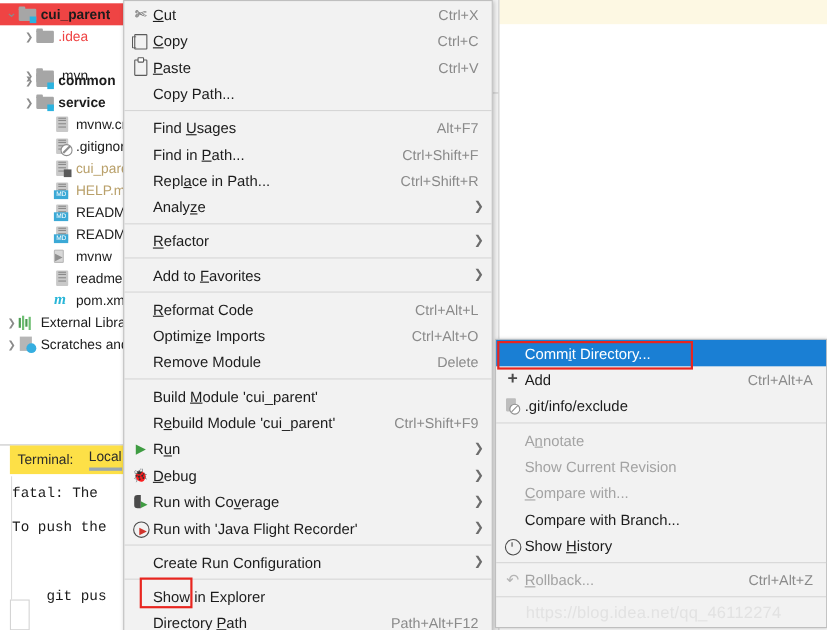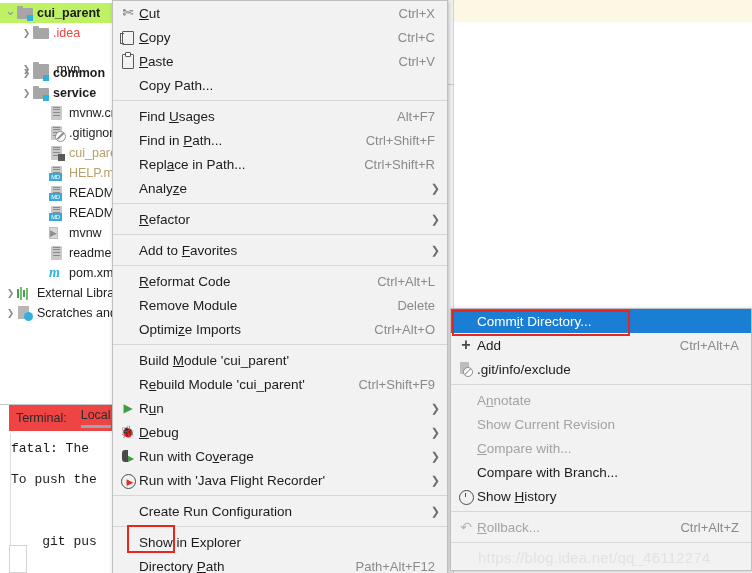--- a/index.html
+++ b/index.html
@@ -13,21 +13,21 @@
   
   #editor-area{position:absolute;left:452px;top:0;width:300px;height:573px;background:#ffffff;}
   #editor-highlight-band{position:absolute;left:452px;top:0;width:300px;height:22px;background:#fdf8e3;}
   #editor-left-gutter{position:absolute;left:444px;top:0;width:9px;height:573px;background:#f2f2f2;border-right:1px solid #d0d0d0;}
   #editor-gutter-split{position:absolute;left:444px;top:84px;width:9px;height:1px;background:#c8c8c8;}
 
   
   #project-panel{position:absolute;left:0;top:0;width:130px;height:404px;background:#ffffff;overflow:hidden;}
   #project-left-strip{position:absolute;left:0;top:0;width:9px;height:573px;background:#f0f0f0;border-right:1px solid #d8d8d8;}
   .tree-row{position:absolute;left:0;width:130px;height:20px;display:flex;align-items:center;white-space:nowrap;font-size:12.5px;}
-  .tree-row.selected{background:#bef264;}
+  .tree-row.selected{background:#ef4444;}
   .arrow{width:13px;text-align:center;color:#8b8b8b;font-size:9px;flex:0 0 13px;line-height:1;}
   .arrow.down::before{content:"\2304";font-size:13px;position:relative;top:-3px;}
   .arrow.right::before{content:"\276F";font-size:9px;}
   .tree-ico{flex:0 0 16px;width:16px;height:16px;position:relative;margin-right:4px;}
   .tree-lbl{overflow:hidden;text-overflow:clip;}
   .bold{font-weight:bold;}
   .muted{color:#ef4444;}
   .tan{color:#b9a06a;}
 
   
@@ -46,21 +46,21 @@
   .ic-m{color:#29b6d8;font-style:italic;font-weight:bold;font-size:14px;font-family:"Liberation Serif",serif;line-height:16px;text-align:center;}
   .ic-play{color:#8f8f8f;font-size:9px;line-height:16px;text-align:center;border:1px solid #bbb;background:#d8d8d8;border-radius:1px;width:14px;height:13px;margin-top:2px;}
   .ic-bars{line-height:16px;}
   .ic-bars span{display:inline-block;width:2px;margin-right:1px;background:#4d9d53;vertical-align:middle;}
   .ic-scratch{position:relative;}
   .ic-scratch i{position:absolute;left:1px;top:1px;width:11px;height:13px;background:#b6b6b6;display:block;}
   .ic-scratch em{position:absolute;right:0;bottom:0;width:9px;height:9px;border-radius:50%;background:#35aee0;display:block;}
 
   
   #terminal-panel{position:absolute;left:0;top:404px;width:130px;height:169px;background:#ffffff;border-top:1px solid #c6c6c6;}
-  #terminal-tabbar{position:absolute;left:9px;top:0;width:121px;height:26px;background:#ef4444;display:flex;align-items:center;font-size:12.5px;}
+  #terminal-tabbar{position:absolute;left:9px;top:0;width:121px;height:26px;background:#fde047;display:flex;align-items:center;font-size:12.5px;}
   #terminal-label{margin-left:7px;color:#2b2b2b;}
   #terminal-tab-local{margin-left:14px;color:#2b2b2b;border-bottom:3px solid #9aa7b0;padding-bottom:3px;}
   #terminal-body{position:absolute;left:10px;top:28px;width:120px;height:141px;background:#fff;border-left:1px solid #dcdcdc;font-family:"Liberation Mono","DejaVu Sans Mono",monospace;font-size:13px;color:#1b1b1b;white-space:pre;overflow:hidden;}
   #terminal-body div{height:31px;line-height:31px;}
 
   
   #context-menu{position:absolute;left:112px;top:0px;width:336px;background:#f2f2f2;border:1px solid #bfbfbf;box-shadow:1px 1px 4px rgba(0,0,0,.22);padding:0;box-sizing:border-box;}
   .mi{height:24px;display:flex;align-items:center;position:relative;font-size:13.5px;color:#1c1c1c;padding:0 0 0 4px;box-sizing:border-box;}
   .mi.sel{background:#1a7fd4;color:#ffffff;}
   .mi.dis{color:#a3a3a3;}
@@ -315,27 +315,27 @@
       <span class="mi-arrow">❯</span>
     </div>
     <div class="msep"></div>
     <div class="mi">
       <span class="mi-ico"></span>
       <span class="mi-lbl"><u>R</u>eformat Code</span>
       <span class="mi-key">Ctrl+Alt+L</span>
     </div>
     <div class="mi">
       <span class="mi-ico"></span>
+      <span class="mi-lbl">Optimi<u>z</u>e Imports</span>
+      <span class="mi-key">Ctrl+Alt+O</span>
+    </div>
+    <div class="mi">
+      <span class="mi-ico"></span>
       <span class="mi-lbl">Remove Module</span>
       <span class="mi-key">Delete</span>
-    </div>
-    <div class="mi">
-      <span class="mi-ico"></span>
-      <span class="mi-lbl">Optimi<u>z</u>e Imports</span>
-      <span class="mi-key">Ctrl+Alt+O</span>
     </div>
     <div class="msep"></div>
     <div class="mi">
       <span class="mi-ico"></span>
       <span class="mi-lbl">Build <u>M</u>odule 'cui_parent'</span>
     </div>
     <div class="mi">
       <span class="mi-ico"></span>
       <span class="mi-lbl">R<u>e</u>build Module 'cui_parent'</span>
       <span class="mi-key">Ctrl+Shift+F9</span>

